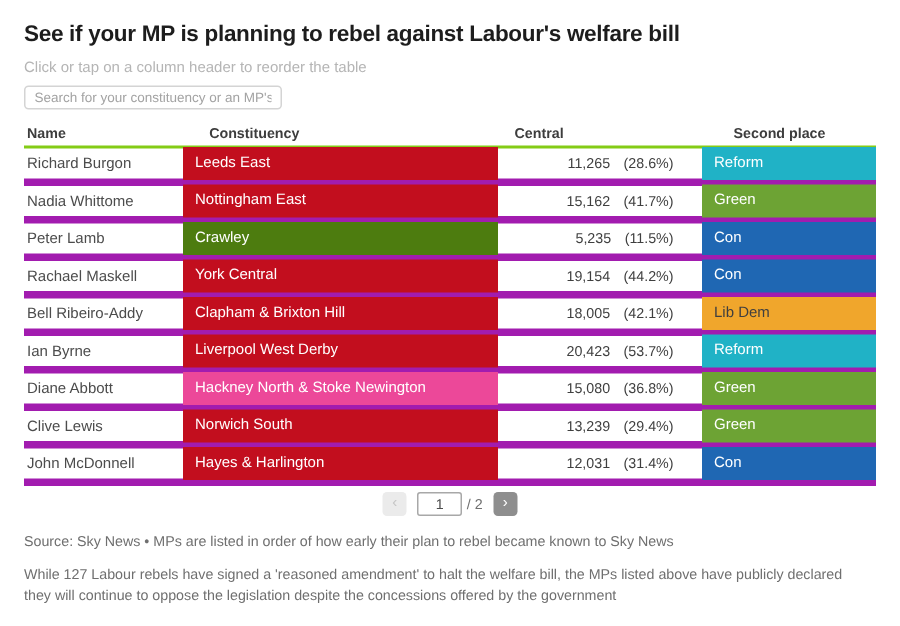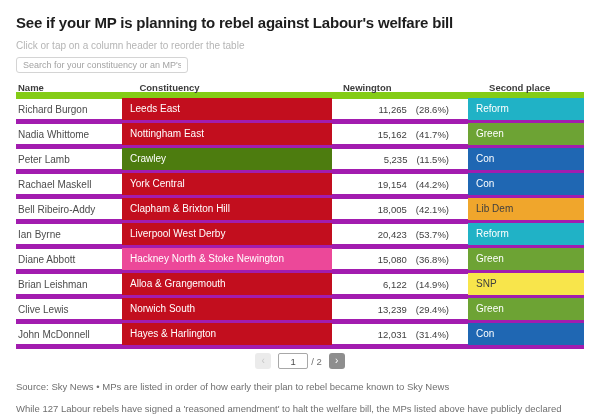--- a/index.html
+++ b/index.html
@@ -8,21 +8,21 @@
   .page { padding:14px 16px 0 16px; }
 
   .title { font-size:15px; font-weight:bold; color:#1d1d1d; letter-spacing:-0.2px; }
   .subtitle { margin-top:9px; font-size:10px; color:#b5b5b5; }
   .search { margin-top:6px; width:172px; height:16px; border:1px solid #d4d4d4;
     border-radius:3px; font-size:9px; color:#777; padding:0 6px;
     font-family:"Liberation Sans", sans-serif; outline:none; }
   .search::placeholder { color:#a3a3a3; }
 
   .table { margin-top:9px; width:568px; }
-  .thead { display:flex; align-items:center; height:17px; border-bottom:7px solid #84cc16;gap:22px; }
+  .thead { display:flex; align-items:center; height:17px; border-bottom:2px solid #84cc16;gap:22px; }
   .th { font-size:9.5px; font-weight:bold; color:#3d3d3d; cursor:pointer; }
   .th.c-name  { width:106px; padding-left:2px; }
   .th.c-const { width:210px; padding-left:8px; }
   .th.c-maj   { width:136px; padding-left:4px; }
   .th.c-sec   { width:116px; padding-left:8px; }
 
   .trow { display:flex; align-items:stretch; height:25px; border-bottom:5px solid #a21caf; }
   .td { display:flex; align-items:center; font-size:10px; }
   .td.c-name  { width:106px; padding-left:2px; color:#4c4c4c; }
   .td.c-const { width:210px; }
@@ -52,21 +52,21 @@
 
 <div class="page">
   <h1 class="title">See if your MP is planning to rebel against Labour's welfare bill</h1>
   <p class="subtitle">Click or tap on a column header to reorder the table</p>
   <input class="search" type="text" placeholder="Search for your constituency or an MP's name..." style="">
 
   <div class="table">
     <div class="thead">
       <div class="th c-name">Name</div>
       <div class="th c-const">Constituency</div>
-      <div class="th c-maj">Newington</div>
+      <div class="th c-maj">Central</div>
       <div class="th c-sec">Second place</div>
     </div>
     <div class="tbody" id="tbody">
         <div class="trow">
           <div class="td c-name">Richard Burgon</div>
           <div class="td c-const">
             <div class="fillcell" style="background: rgb(194, 14, 30);">Leeds East</div>
           </div>
           <div class="td c-maj">
             <span class="maj-num">11,265</span>
@@ -148,33 +148,20 @@
           </div>
           <div class="td c-maj">
             <span class="maj-num">15,080</span>
             <span class="maj-pct">(36.8%)</span>
           </div>
           <div class="td c-sec">
             <div class="fillcell" style="background: rgb(109, 163, 52); color: rgb(255, 255, 255);">Green</div>
           </div>
         </div>
         <div class="trow">
-          <div class="td c-name">Brian Leishman</div>
-          <div class="td c-const">
-            <div class="fillcell" style="background: rgb(194, 14, 30);">Alloa &amp; Grangemouth</div>
-          </div>
-          <div class="td c-maj">
-            <span class="maj-num">6,122</span>
-            <span class="maj-pct">(14.9%)</span>
-          </div>
-          <div class="td c-sec">
-            <div class="fillcell" style="background: rgb(248, 229, 75); color: rgb(63, 63, 63);">SNP</div>
-          </div>
-        </div>
-        <div class="trow">
           <div class="td c-name">Clive Lewis</div>
           <div class="td c-const">
             <div class="fillcell" style="background: rgb(194, 14, 30);">Norwich South</div>
           </div>
           <div class="td c-maj">
             <span class="maj-num">13,239</span>
             <span class="maj-pct">(29.4%)</span>
           </div>
           <div class="td c-sec">
             <div class="fillcell" style="background: rgb(109, 163, 52); color: rgb(255, 255, 255);">Green</div>

